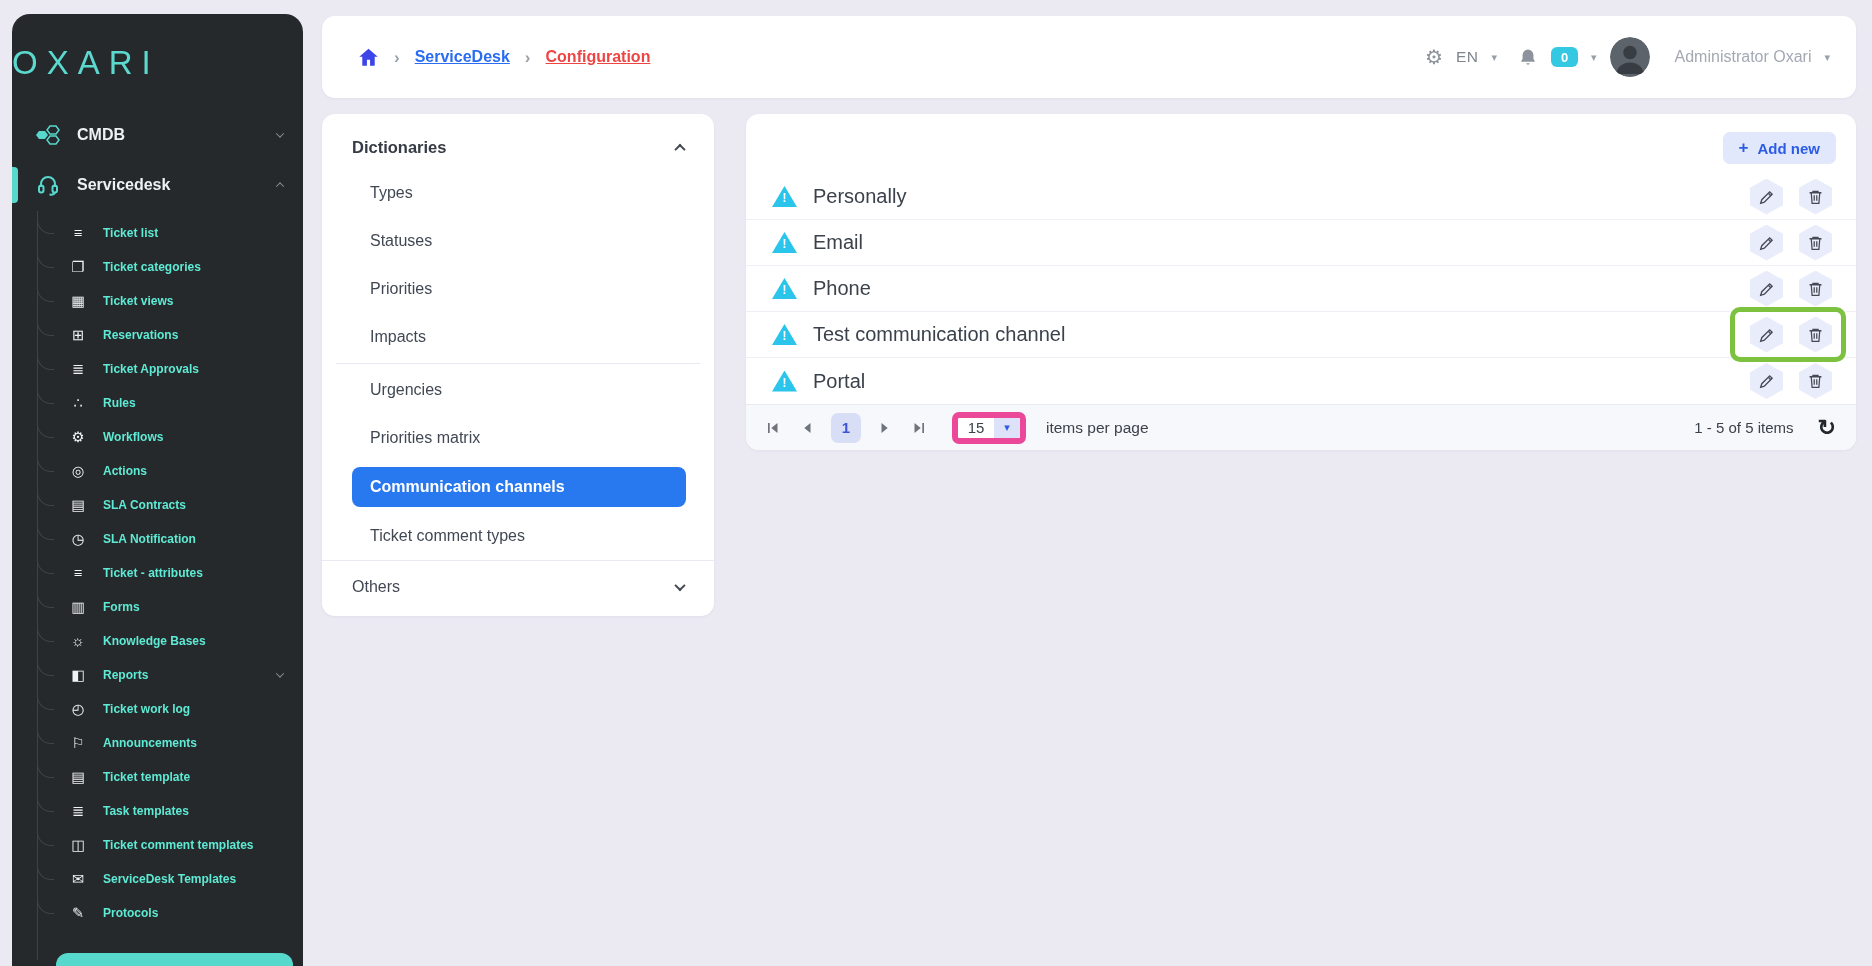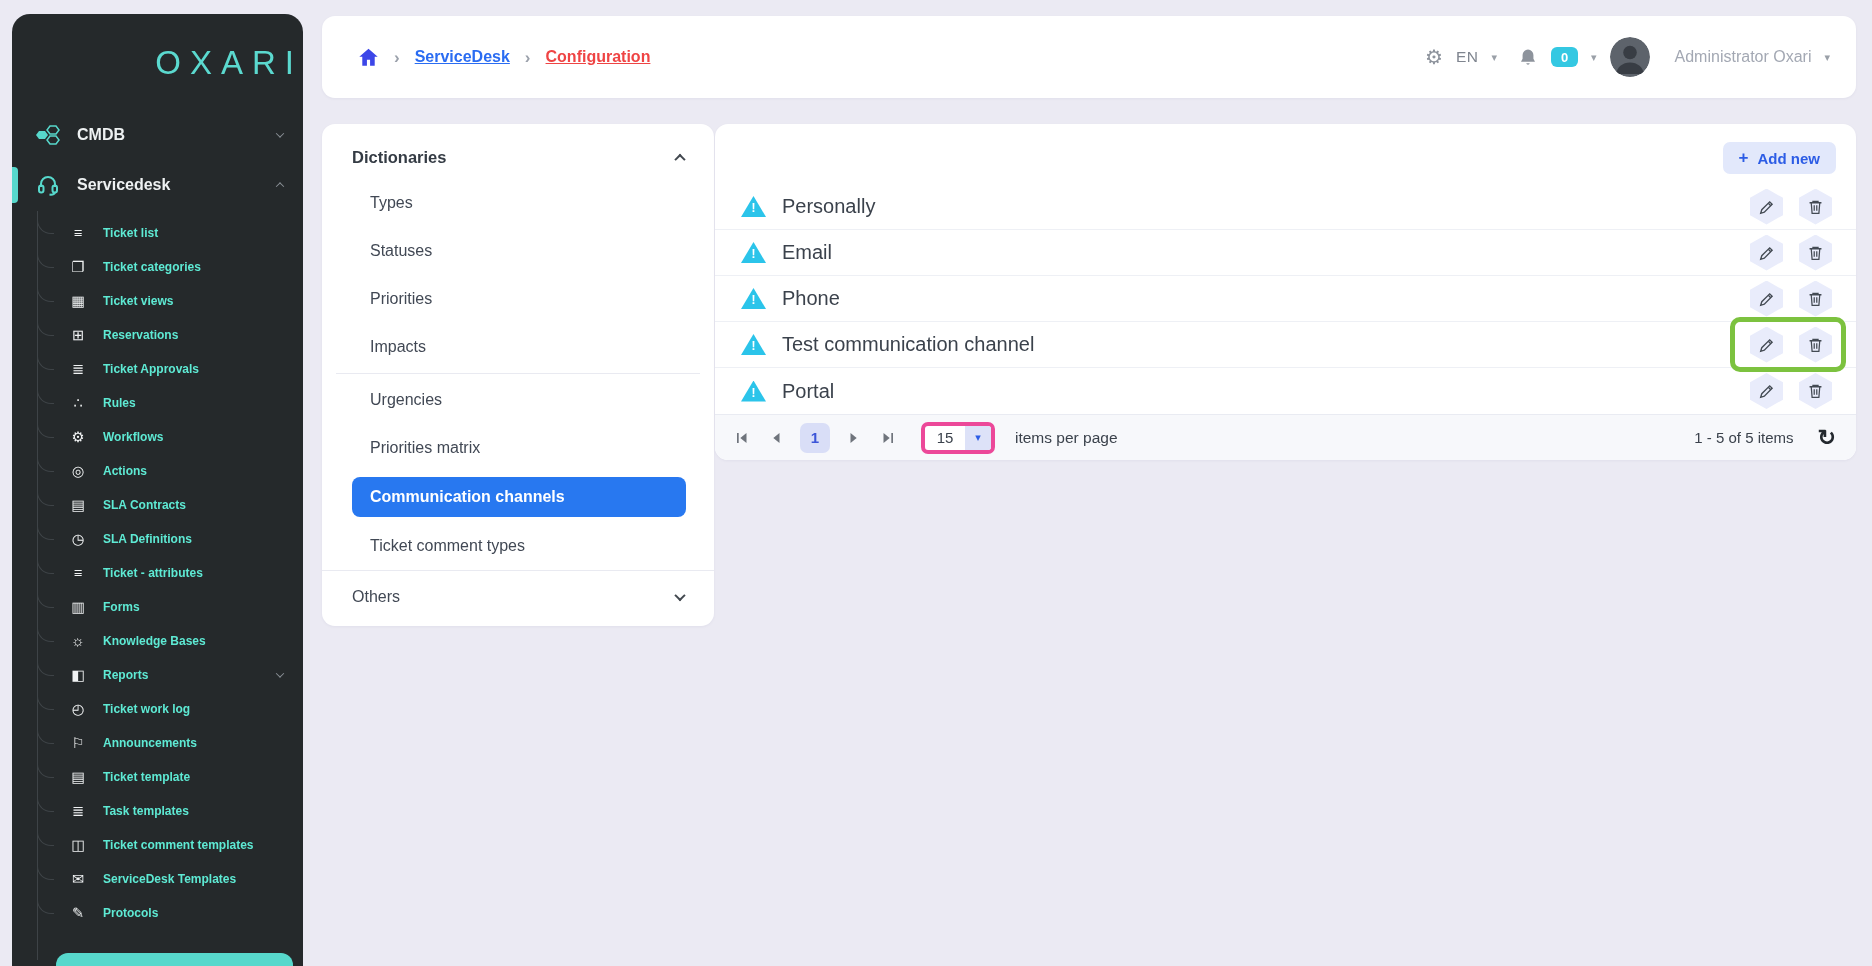--- a/index.html
+++ b/index.html
@@ -2,21 +2,21 @@
 <html><head>
 <meta charset="utf-8">
 <style>
   * { margin:0; padding:0; box-sizing:border-box; }
   html,body { width:1872px; height:966px; overflow:hidden; }
   body { background:#ebeaf3; font-family:"Liberation Sans", sans-serif; position:relative; }
 
   
   .sidebar { position:absolute; left:12px; top:14px; width:291px; height:1100px;
              background:#25292b; border-radius:18px; overflow:hidden; }
-  .logo { text-align:right; padding:30px 0 10px; color:#5bd9cf; font-size:33px;
+  .logo { text-align:left; padding:30px 0 10px; color:#5bd9cf; font-size:33px;
           letter-spacing:9px; font-weight:400; }
   .topnav { margin-top:18px; }
   .nav-item { display:flex; align-items:center; height:50px; padding:0 20px 0 24px;
               gap:17px; color:#eef1f2; font-size:16px; font-weight:700; position:relative; cursor:pointer; }
   .nav-item .ticon { width:24px; display:flex; justify-content:center; }
   .nav-item .chev { margin-left:auto; color:#8a9096; }
   .nav-item.active::before { content:''; position:absolute; left:0; top:7px; bottom:7px;
                              width:6px; background:#57d8cc; border-radius:0 4px 4px 0; }
   .chev { display:inline-block; width:6px; height:6px; border-right:1.7px solid currentColor;
           border-bottom:1.7px solid currentColor; }
@@ -50,21 +50,21 @@
   .hright { margin-left:auto; display:flex; align-items:center; gap:13px; }
   .gear { color:#8d939c; font-size:20px; cursor:pointer; }
   .lang { color:#7f858f; font-size:15.5px; letter-spacing:.5px; }
   .tiny-caret { color:#9aa0a8; font-size:11px; cursor:pointer; }
   .badge { min-width:27px; height:20px; background:#34c8e2; border-radius:6px; color:#fff;
            font-size:13px; font-weight:700; display:flex; align-items:center; justify-content:center;
            padding:0 6px; }
   .avatar { width:40px; height:40px; border-radius:50%; overflow:hidden; flex:none; cursor:pointer; }
   .uname { color:#a3a8b3; font-size:16px;margin-left:12px; }
 
-  .columns { display:flex; gap:1px; margin-top:26px; align-items:flex-start; }
+  .columns { display:flex; gap:32px; margin-top:16px; align-items:flex-start; }
 
   
   .dict { width:392px; padding:6px 0 4px; }
   .dict-head { display:flex; align-items:center; padding:18px 30px 12px; }
   .dict-title { color:#343b44; font-size:16.5px; font-weight:600; }
   .dict-head .chev { margin-left:auto; color:#42484f; width:8px; height:8px; border-width:2px; cursor:pointer; }
   .ditem { height:48px; display:flex; align-items:center; padding:0 28px 0 48px;
            color:#414854; font-size:16px; font-weight:500; cursor:pointer; }
   .ditem.sel { margin:5px 28px 5px 30px; height:40px; padding:0 0 0 18px; background:#2878f0;
                color:#fff; border-radius:8px; font-weight:600; }
@@ -99,21 +99,21 @@
 
   .pager { display:flex; align-items:center; height:46px; background:#f7f8fb;
            border-top:1px solid #e9ebf2; border-radius:0 0 13px 13px; padding:0 20px 0 14px; gap:8px; }
   .pbtn { width:26px; height:26px; display:flex; align-items:center; justify-content:center;
           background:none; border:none; cursor:pointer; }
   .pbtn svg { fill:#6f747c; }
   .pnum { width:30px; height:30px; border-radius:7px; background:#d9def7; color:#3c55d8;
           font-size:15px; font-weight:600; display:flex; align-items:center; justify-content:center;
           margin:0 3px; cursor:pointer; }
   .psel { margin-left:12px; display:flex; width:74px; height:32px; background:#fff;
-          border:4px solid #ec4899; border-radius:7px; overflow:hidden; align-items:center; cursor:pointer; }
+          border:6px solid #ec4899; border-radius:7px; overflow:hidden; align-items:center; cursor:pointer; }
   .psel-val { flex:1; text-align:center; font-size:15px; color:#3b424c; }
   .psel-cap { width:26px; height:100%; background:#dde2f8; display:flex; align-items:center;
               justify-content:center; color:#2c5ce5; font-size:11px; }
   .plabel { margin-left:12px; color:#3b424c; font-size:15.5px; }
   .prange { margin-left:auto; color:#3b424c; font-size:15px; }
   .refresh { margin-left:16px; color:#23282e; font-size:22px; font-weight:700; background:none;
              border:none; cursor:pointer; line-height:1; }
 </style>
 </head>
 <body>
@@ -180,21 +180,21 @@
         <li class="subitem">
           <span class="sicon">◎</span>
           <span class="slabel">Actions</span>
         </li>
         <li class="subitem">
           <span class="sicon">▤</span>
           <span class="slabel">SLA Contracts</span>
         </li>
         <li class="subitem">
           <span class="sicon">◷</span>
-          <span class="slabel">SLA Definitions</span>
+          <span class="slabel">SLA Notification</span>
         </li>
         <li class="subitem">
           <span class="sicon">≡</span>
           <span class="slabel">Ticket - attributes</span>
         </li>
         <li class="subitem">
           <span class="sicon">▥</span>
           <span class="slabel">Forms</span>
         </li>
         <li class="subitem">

